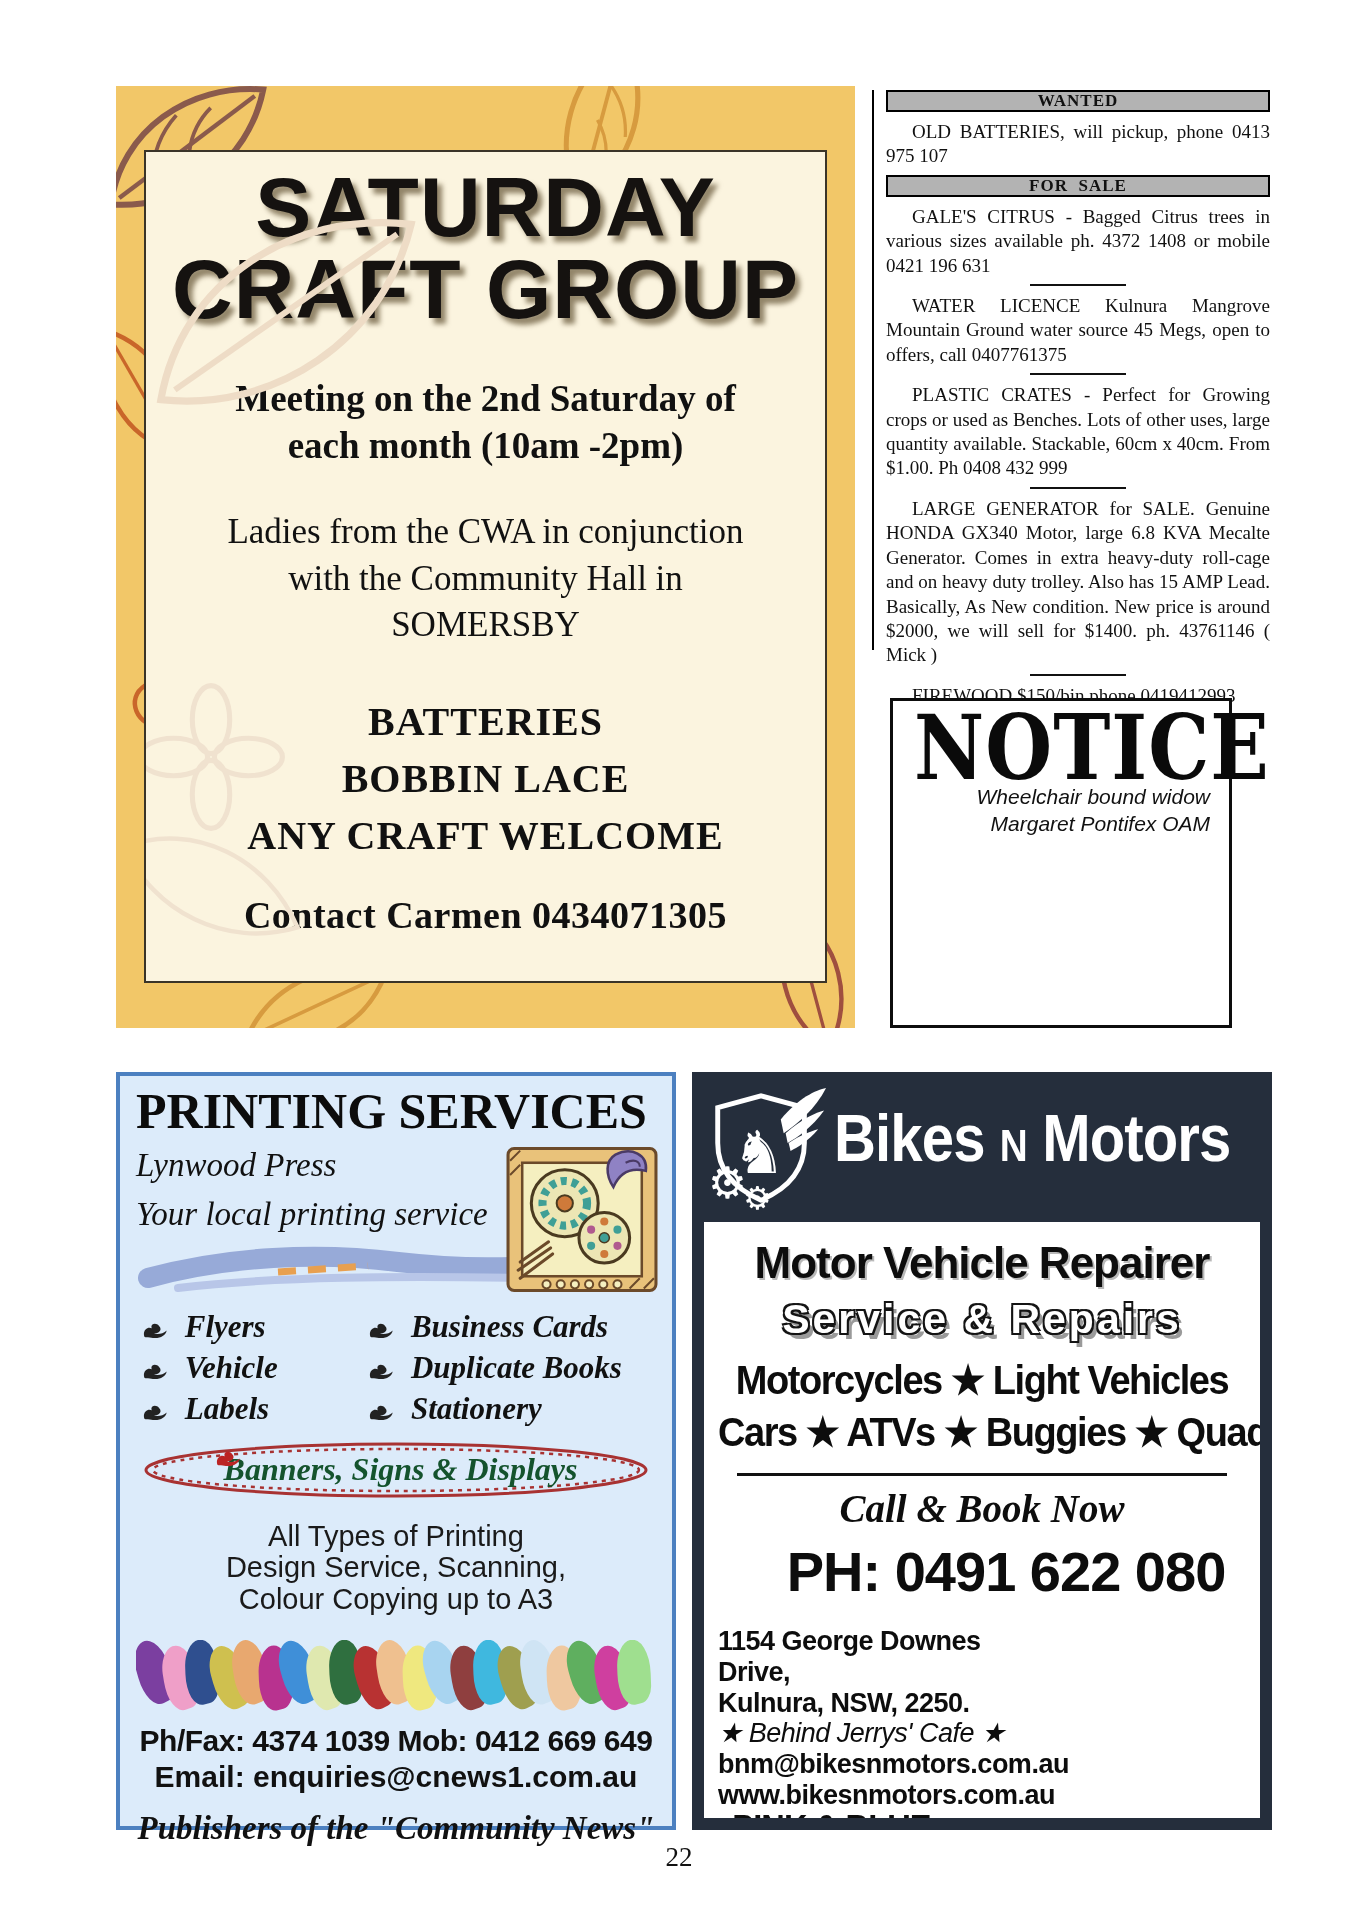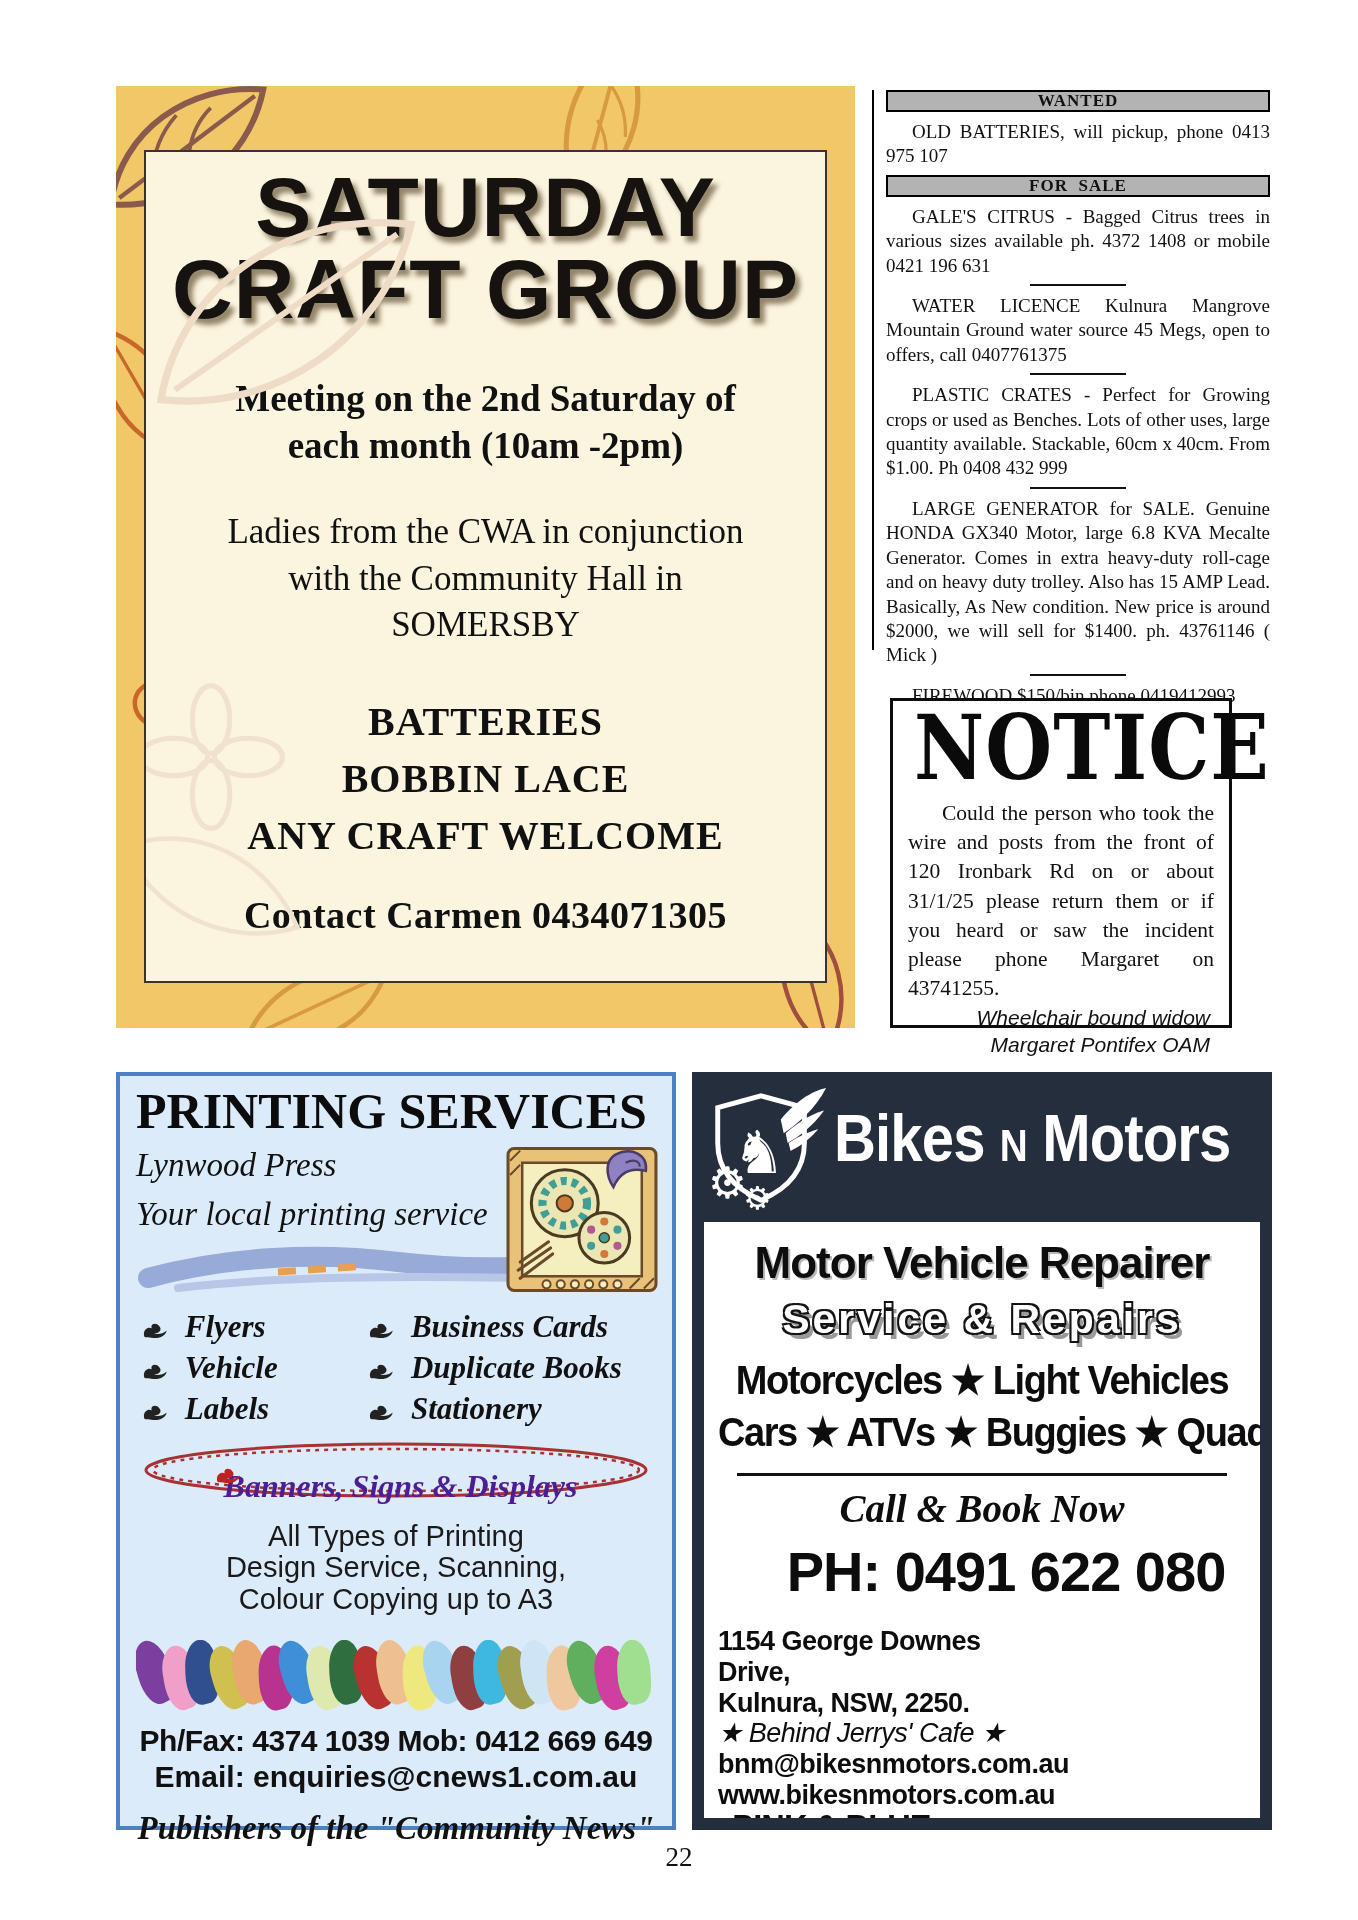--- a/index.html
+++ b/index.html
@@ -47,21 +47,21 @@
   .p-sub{margin:10px 0 0;font-style:italic;font-size:33px;line-height:1.18;}
   .press-art{position:absolute;right:14px;top:64px;}
   .swoosh{display:block;margin:8px 0 0 2px;}
   .p-list{display:flex;margin:14px 0 0 6px;}
   .p-col1{width:44%;}
   .p-col2{width:56%;}
   .p-item{font-style:italic;font-weight:bold;font-size:31px;line-height:38px;white-space:nowrap;}
   .orn{display:inline-block;margin-right:9px;vertical-align:middle;}
   .p-oval{position:relative;width:512px;height:58px;margin:10px auto 0;text-align:center;}
   .p-oval svg{position:absolute;left:0;top:0;}
-  .p-oval .txt{position:relative;top:27px;font-style:italic;font-weight:bold;font-size:32px;color:#4c1d95;}
+  .p-oval .txt{position:relative;top:10px;font-style:italic;font-weight:bold;font-size:32px;color:#14532d;}
   .p-desc{margin:22px 0 0;text-align:center;font-family:"Liberation Sans",sans-serif;font-size:29px;
           line-height:1.1;white-space:pre-line;color:#1a1a1a;}
   .feathers{margin:24px 0 0;height:74px;padding-left:6px;white-space:nowrap;overflow:hidden;}
   .feather{display:inline-block;width:34px;height:64px;margin:0 -5px;
            border-radius:70% 100% 50% 90% / 60% 100% 40% 90%;}
   .p-phone{margin:10px 0 0;text-align:center;font-family:"Liberation Sans",sans-serif;font-weight:bold;
            font-size:30px;letter-spacing:-.5px;white-space:nowrap;}
   .p-email{margin:2px 0 0;text-align:center;font-family:"Liberation Sans",sans-serif;font-weight:bold;
            font-size:30px;}
   .p-tag{margin:16px 0 0;text-align:center;font-style:italic;font-weight:bold;font-size:33px;}
@@ -187,21 +187,20 @@
     <div class="ad-sep"></div>
     <p class="cl-ad">PLASTIC CRATES - Perfect for Growing crops or used as Benches. Lots of other uses, large quantity available. Stackable, 60cm x 40cm. From $1.00. Ph 0408 432 999</p>
     <div class="ad-sep"></div>
     <p class="cl-ad">LARGE GENERATOR for SALE. Genuine HONDA GX340 Motor, large 6.8 KVA Mecalte Generator. Comes in extra heavy-duty roll-cage and on heavy duty trolley. Also has 15 AMP Lead. Basically, As New condition. New price is around $2000, we will sell for $1400. ph. 43761146 ( Mick )</p>
     <div class="ad-sep"></div>
     <p class="cl-ad">FIREWOOD $150/bin phone 0419412993</p>
   </section>
 
   <section class="notice">
     <h2 class="notice-title">NOTICE</h2>
-    <p class="notice-body">Could the person who took the wire and posts from the front of 120 Ironbark Rd on or about 31/1/25 please return them or if you heard or saw the incident please phone Margaret on 43741255.</p>
     <p class="notice-sig">Wheelchair bound widow</p>
     <p class="notice-sig">Margaret Pontifex OAM</p>
   </section>
 
   <section class="printing-ad">
     <h2 class="p-title">PRINTING SERVICES</h2>
     <div class="p-sub">Lynwood Press</div>
     <div class="p-sub">Your local printing service</div>
 
     <svg class="press-art" width="152" height="158" viewBox="0 0 150 155">

